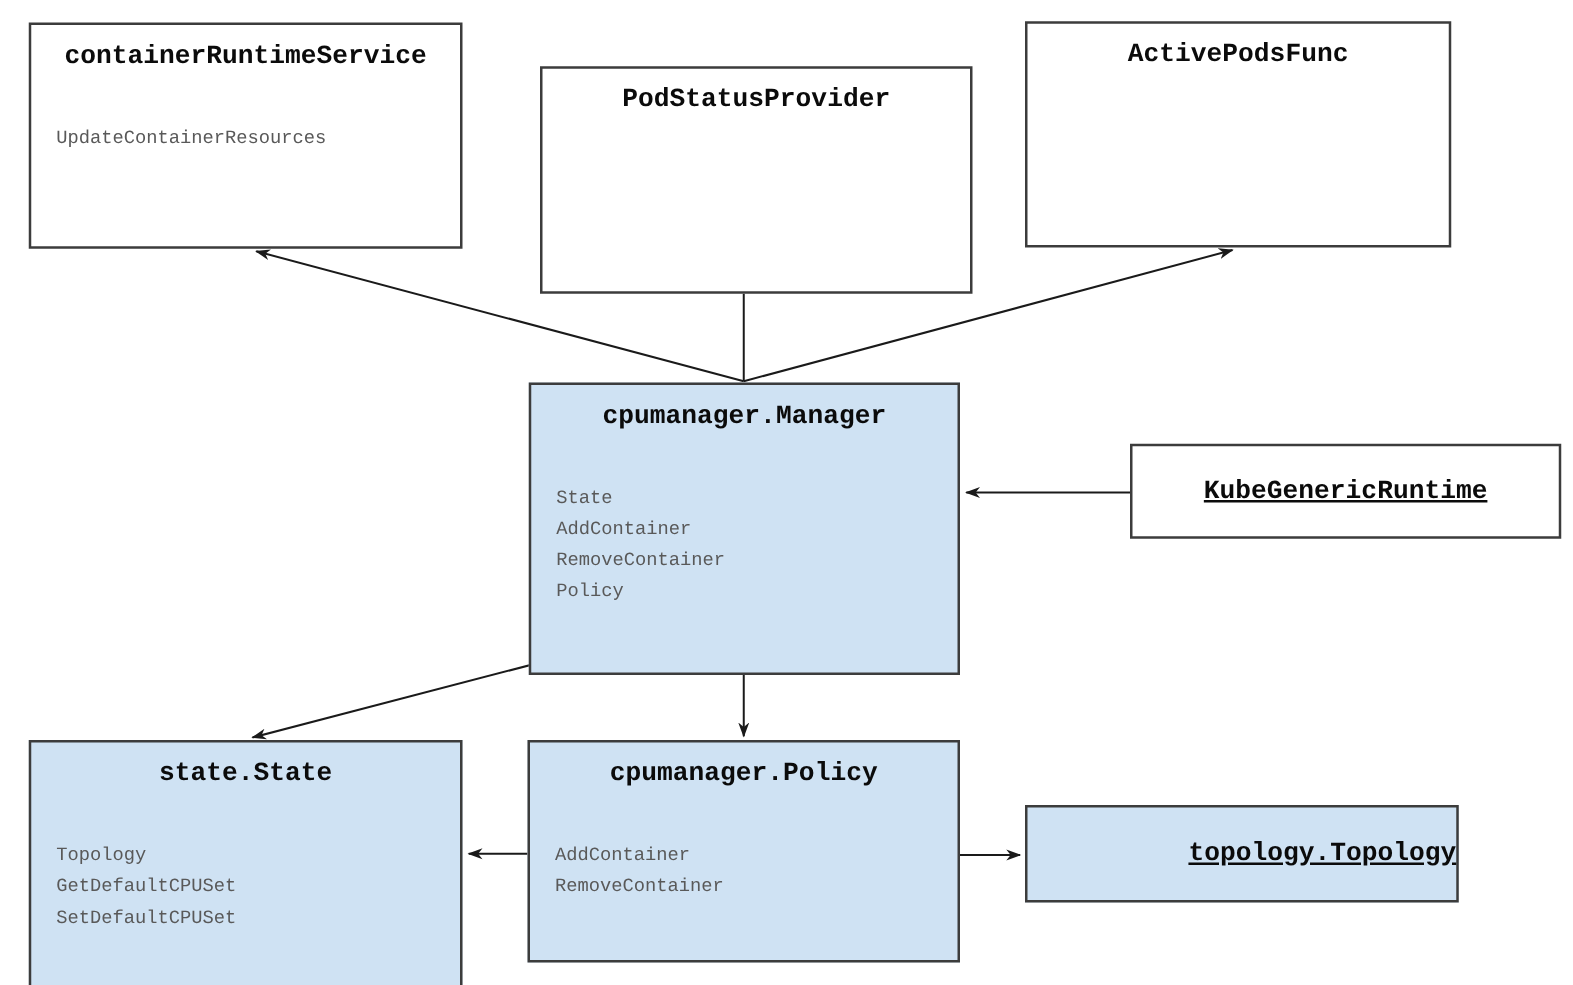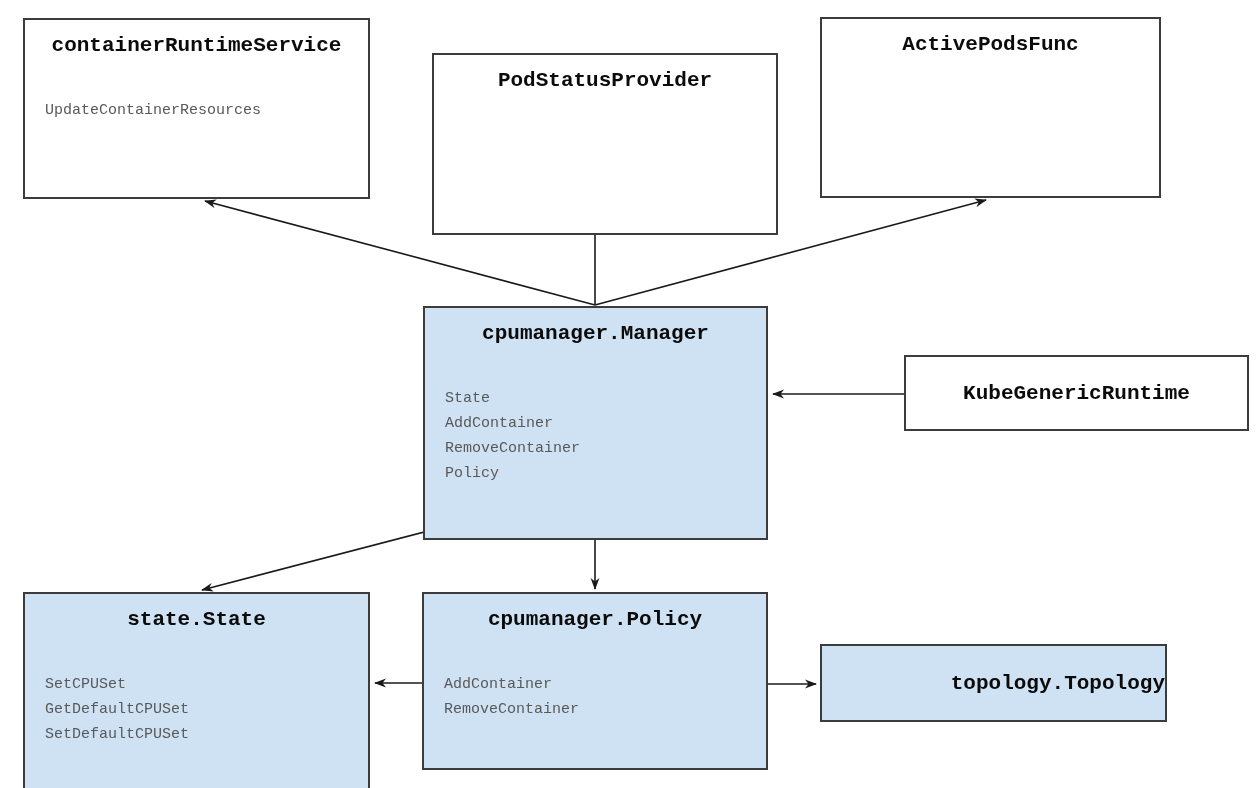--- a/index.html
+++ b/index.html
@@ -51,21 +51,21 @@
     font-size: 15px;
     line-height: 25px;
     color: var(--method-color);
     white-space: nowrap;
   }
   .box.centered {
     display: flex;
     align-items: center;
     justify-content: center;
   }
-  .box.centered .title { margin-top: 0; }
+  .box.centered .title { margin-top: 0; text-decoration: underline; }
   .arrow-line {
     stroke: var(--arrow-color);
     stroke-width: 1.6;
     fill: none;
   }
 </style>
 </head>
 <body>
 
 <div class="canvas">
@@ -111,21 +111,21 @@
     </div>
   </div>
 
   <div class="box centered" style="left:904px; top:355px; width:345px; height:76px;">
     <div class="title">KubeGenericRuntime</div>
   </div>
 
   <div class="box highlight" style="left:23px; top:592px; width:347px; height:216px;">
     <div class="title">state.State</div>
     <div class="methods">
-      <div>SetCPUSet</div>
+      <div>Topology</div>
       <div>GetDefaultCPUSet</div>
       <div>SetDefaultCPUSet</div>
     </div>
   </div>
 
   <div class="box highlight" style="left:422px; top:592px; width:346px; height:178px;font-family:Liberation Mono, monospace;">
     <div class="title">cpumanager.Policy</div>
     <div class="methods">
       <div>AddContainer</div>
       <div>RemoveContainer</div>

